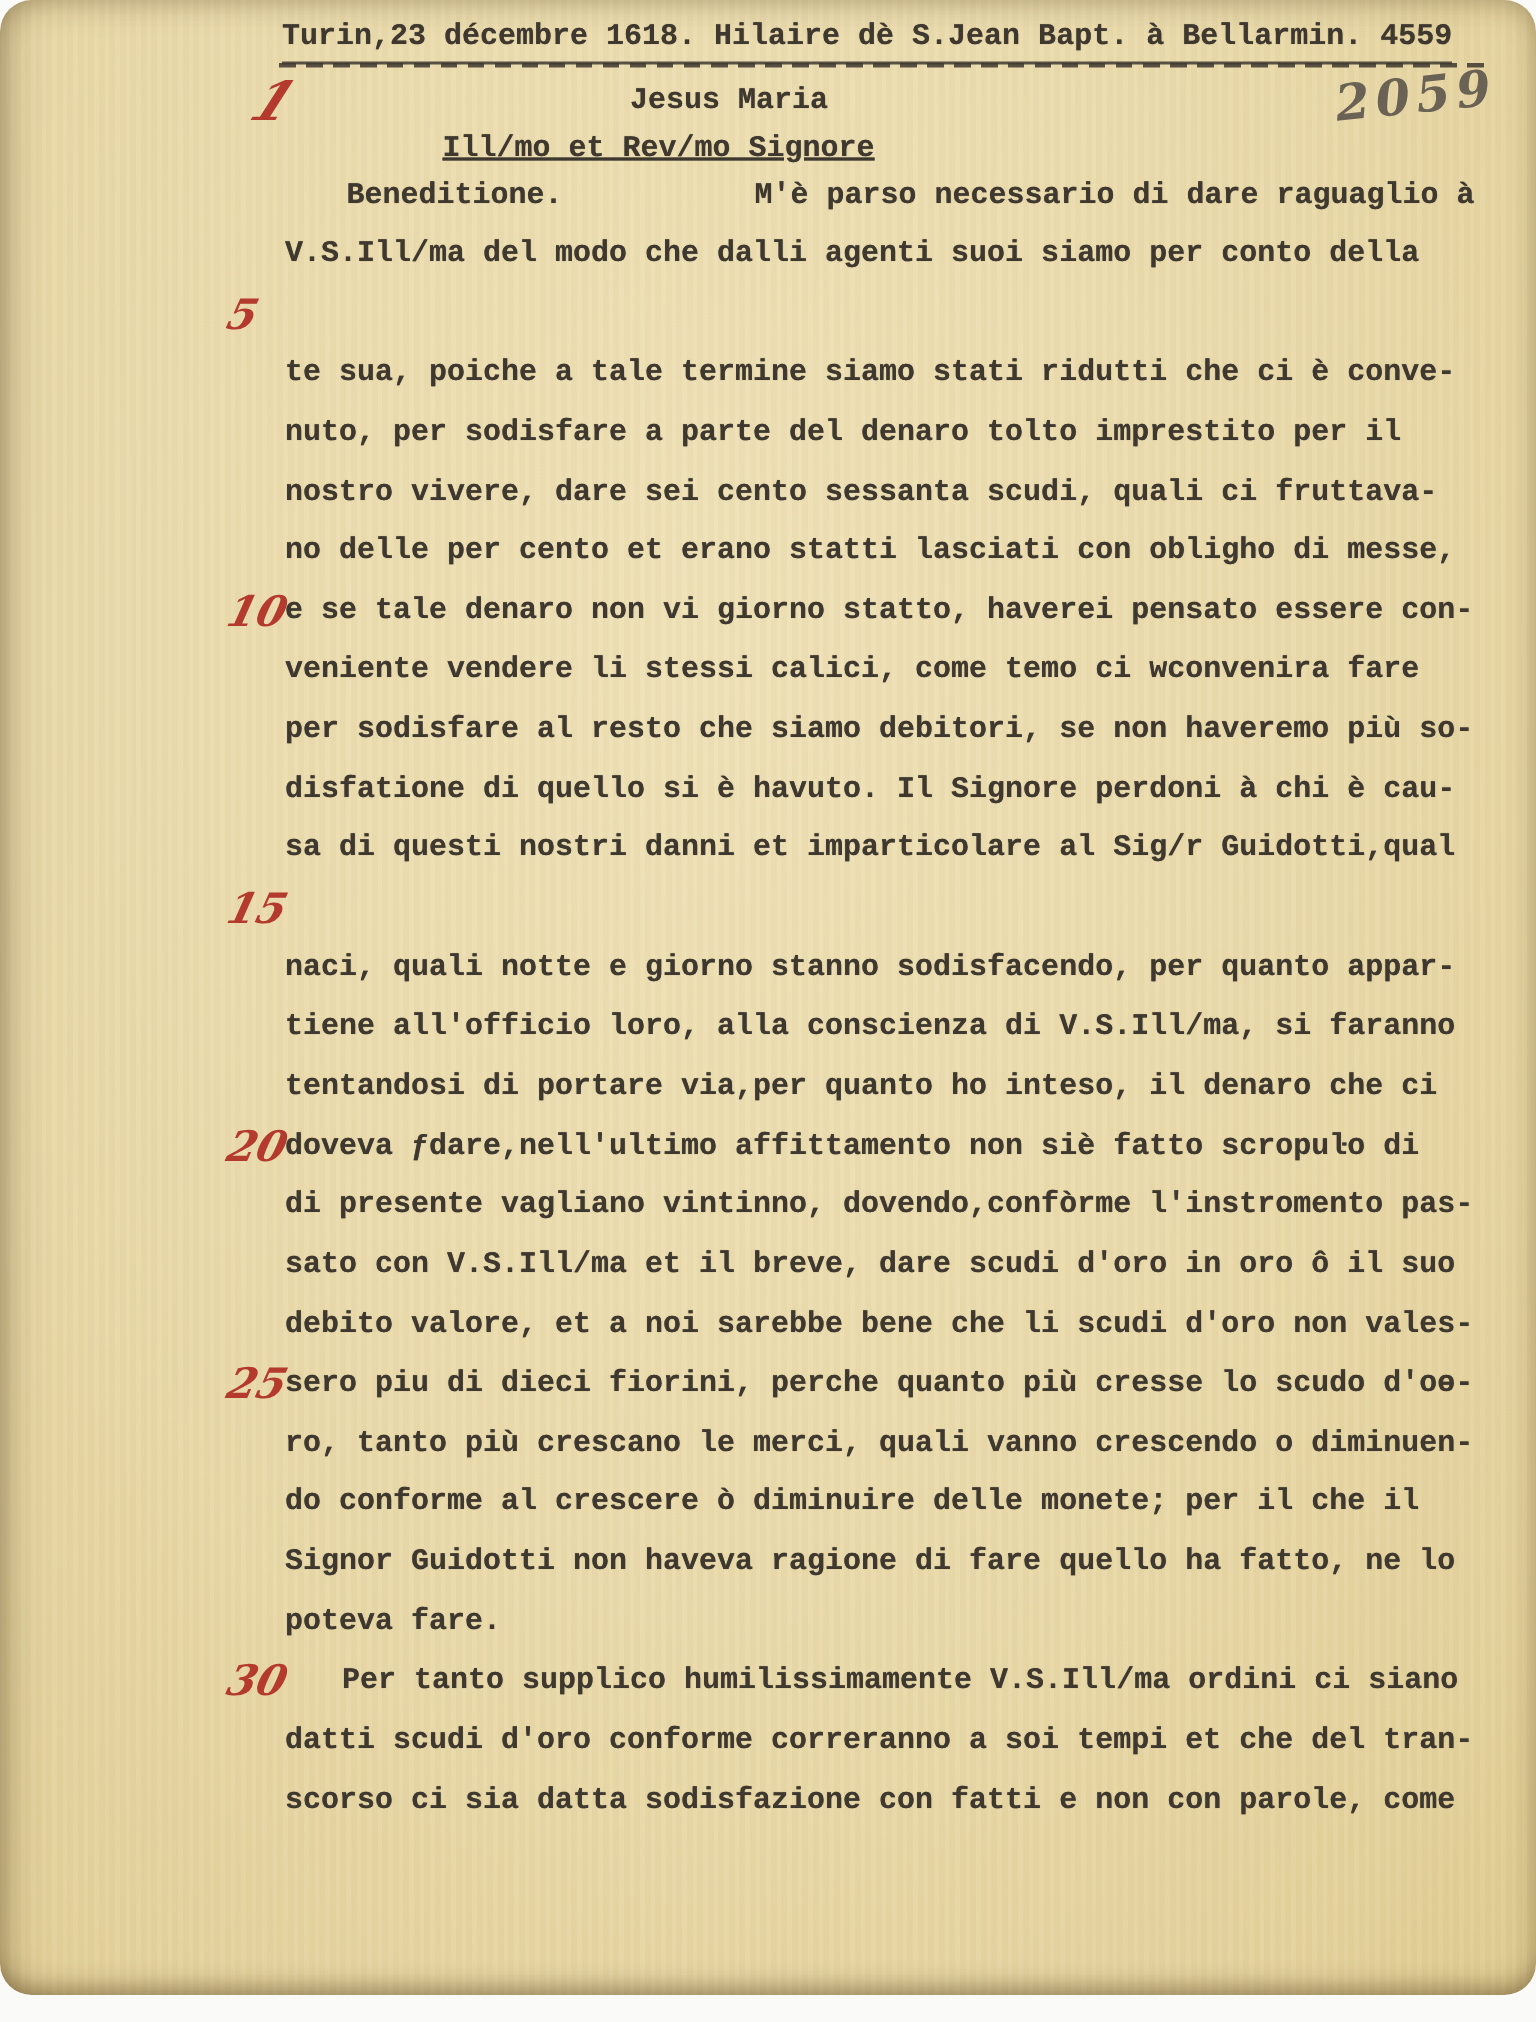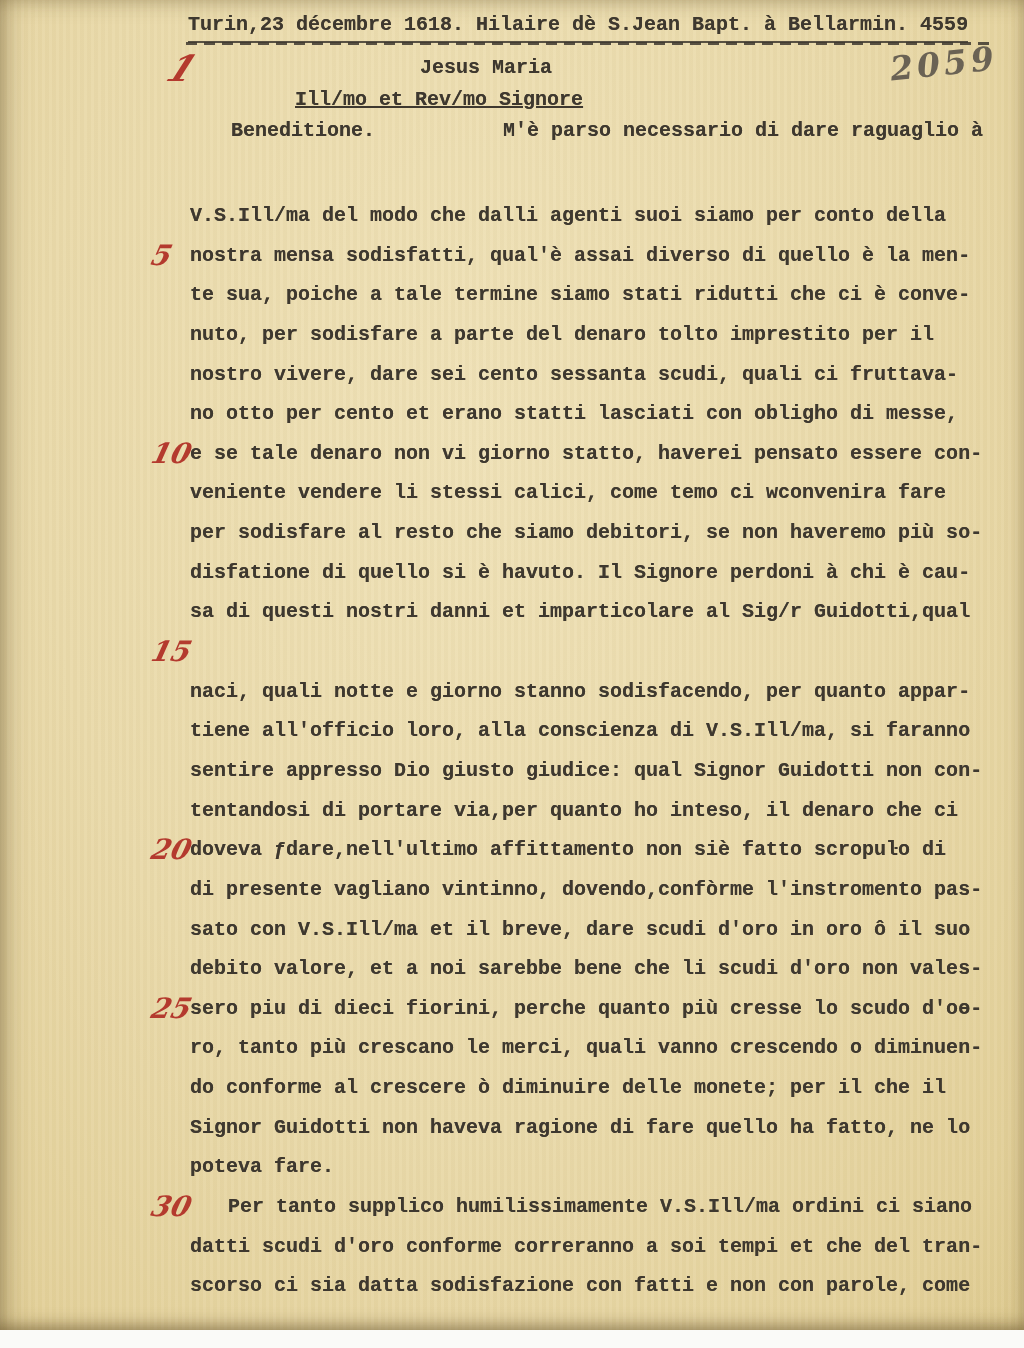--- a/index.html
+++ b/index.html
@@ -11,20 +11,21 @@
   .paper{
     position:absolute;left:0;top:0;width:1024px;height:1330px;
     background:
       repeating-linear-gradient(90deg, rgba(255,255,255,0.05) 0 3px, rgba(0,0,0,0.012) 3px 7px),
       radial-gradient(ellipse at 46% 32%, #efe1b6 0%, var(--paper,#e9d9a9) 55%, #e3d099 88%, #ddc98e 100%);
     box-shadow:
       inset 16px 0 26px -14px rgba(96,78,40,.5),
       inset -12px 0 22px -14px rgba(96,78,40,.35),
       inset 0 14px 26px -18px rgba(96,78,40,.4),
       inset 0 -12px 16px -8px rgba(92,72,36,.5);
+    border-radius: 21px;
   }
   .typed{
     position:absolute;
     font:bold 20px/26px "Liberation Mono","DejaVu Sans Mono",monospace;
     color:var(--ink,#3e382f);
     white-space:pre;
     text-shadow:0 0 0.5px rgba(62,56,47,.75);
   }
   .header-title{
     top:12px;left:188px;
@@ -47,21 +48,21 @@
   }
   .margin-mark-one{
     top:50px;left:170px;font-size:36px;color:var(--red,#b43a2e);
     transform:skewX(-24deg);line-height:36px;
   }
   .heading-jesus{top:55px;left:420px;}
   .heading-signore{top:87px;left:295px;text-decoration:underline;}
   .heading-beneditione{top:118px;left:231px;}
   .heading-opening{top:118px;left:503px;font-family:Liberation Mono, monospace;}
   .body-lines{
-    position:absolute;left:190px;top:150px;width:830px;margin-top:46px;
+    position:absolute;left:190px;top:150px;width:830px;
   }
   .line{
     position:relative;height:39.65px;line-height:39.65px;
     font:bold 20px/39.65px "Liberation Mono","DejaVu Sans Mono",monospace;
     color:var(--ink,#3e382f);white-space:pre;
     text-shadow:0 0 0.5px rgba(62,56,47,.75);
   }
   .line.indent{padding-left:38px;}
   .lnum{
     position:absolute;left:-38px;top:2px;width:36px;
@@ -87,34 +88,33 @@
 
   <div class="hw margin-mark-one">1</div>
 
   <div class="typed heading-jesus">Jesus Maria</div>
   <div class="typed heading-signore">Ill/mo et Rev/mo Signore</div>
   <div class="typed heading-beneditione">Beneditione.</div>
   <div class="typed heading-opening">M'è parso necessario di dare raguaglio à</div>
 
   <div class="body-lines" id="body-lines">
       <div class="line"><span>V.S.Ill/ma del modo che dalli agenti suoi siamo per conto della</span></div>
-      <div class="line"><span class="lnum">5</span><span>nostra mensa sodisfatti, qual'è assai diverso di quello è la men-</span></div>
+      <div class="line"><span class="lnum">5</span></div>
       <div class="line"><span>te sua, poiche a tale termine siamo stati ridutti che ci è conve-</span></div>
       <div class="line"><span>nuto, per sodisfare a parte del denaro tolto imprestito per il</span></div>
       <div class="line"><span>nostro vivere, dare sei cento sessanta scudi, quali ci fruttava-</span></div>
-      <div class="line"><span>no otto per cento et erano statti lasciati con obligho di messe,</span></div>
+      <div class="line"><span>no delle per cento et erano statti lasciati con obligho di messe,</span></div>
       <div class="line"><span class="lnum">10</span><span>e se tale denaro non vi giorno statto, haverei pensato essere con-</span></div>
       <div class="line"><span>veniente vendere li stessi calici, come temo ci wconvenira fare</span></div>
       <div class="line"><span>per sodisfare al resto che siamo debitori, se non haveremo più so-</span></div>
       <div class="line"><span>disfatione di quello si è havuto. Il Signore perdoni à chi è cau-</span></div>
       <div class="line"><span>sa di questi nostri danni et imparticolare al Sig/r Guidotti,qual</span></div>
       <div class="line"><span class="lnum">15</span></div>
       <div class="line"><span>naci, quali notte e giorno stanno sodisfacendo, per quanto appar-</span></div>
       <div class="line"><span>tiene all'officio loro, alla conscienza di V.S.Ill/ma, si faranno</span></div>
-      <div class="line"><span>sentire appresso Dio giusto giudice: qual Signor Guidotti non con-</span></div>
       <div class="line"><span>tentandosi di portare via,per quanto ho inteso, il denaro che ci</span></div>
       <div class="line"><span class="lnum">20</span><span>doveva ƒdare,nell'ultimo affittamento non siè fatto scropuŀo di</span></div>
       <div class="line"><span>di presente vagliano vintinno, dovendo,confòrme l'instromento pas-</span></div>
       <div class="line"><span>sato con V.S.Ill/ma et il breve, dare scudi d'oro in oro ô il suo</span></div>
       <div class="line"><span>debito valore, et a noi sarebbe bene che li scudi d'oro non vales-</span></div>
       <div class="line"><span class="lnum">25</span><span>sero piu di dieci fiorini, perche quanto più cresse lo scudo d'oɵ-</span></div>
       <div class="line"><span>ro, tanto più crescano le merci, quali vanno crescendo o diminuen-</span></div>
       <div class="line"><span>do conforme al crescere ò diminuire delle monete; per il che il</span></div>
       <div class="line"><span>Signor Guidotti non haveva ragione di fare quello ha fatto, ne lo</span></div>
       <div class="line"><span>poteva fare.</span></div>

